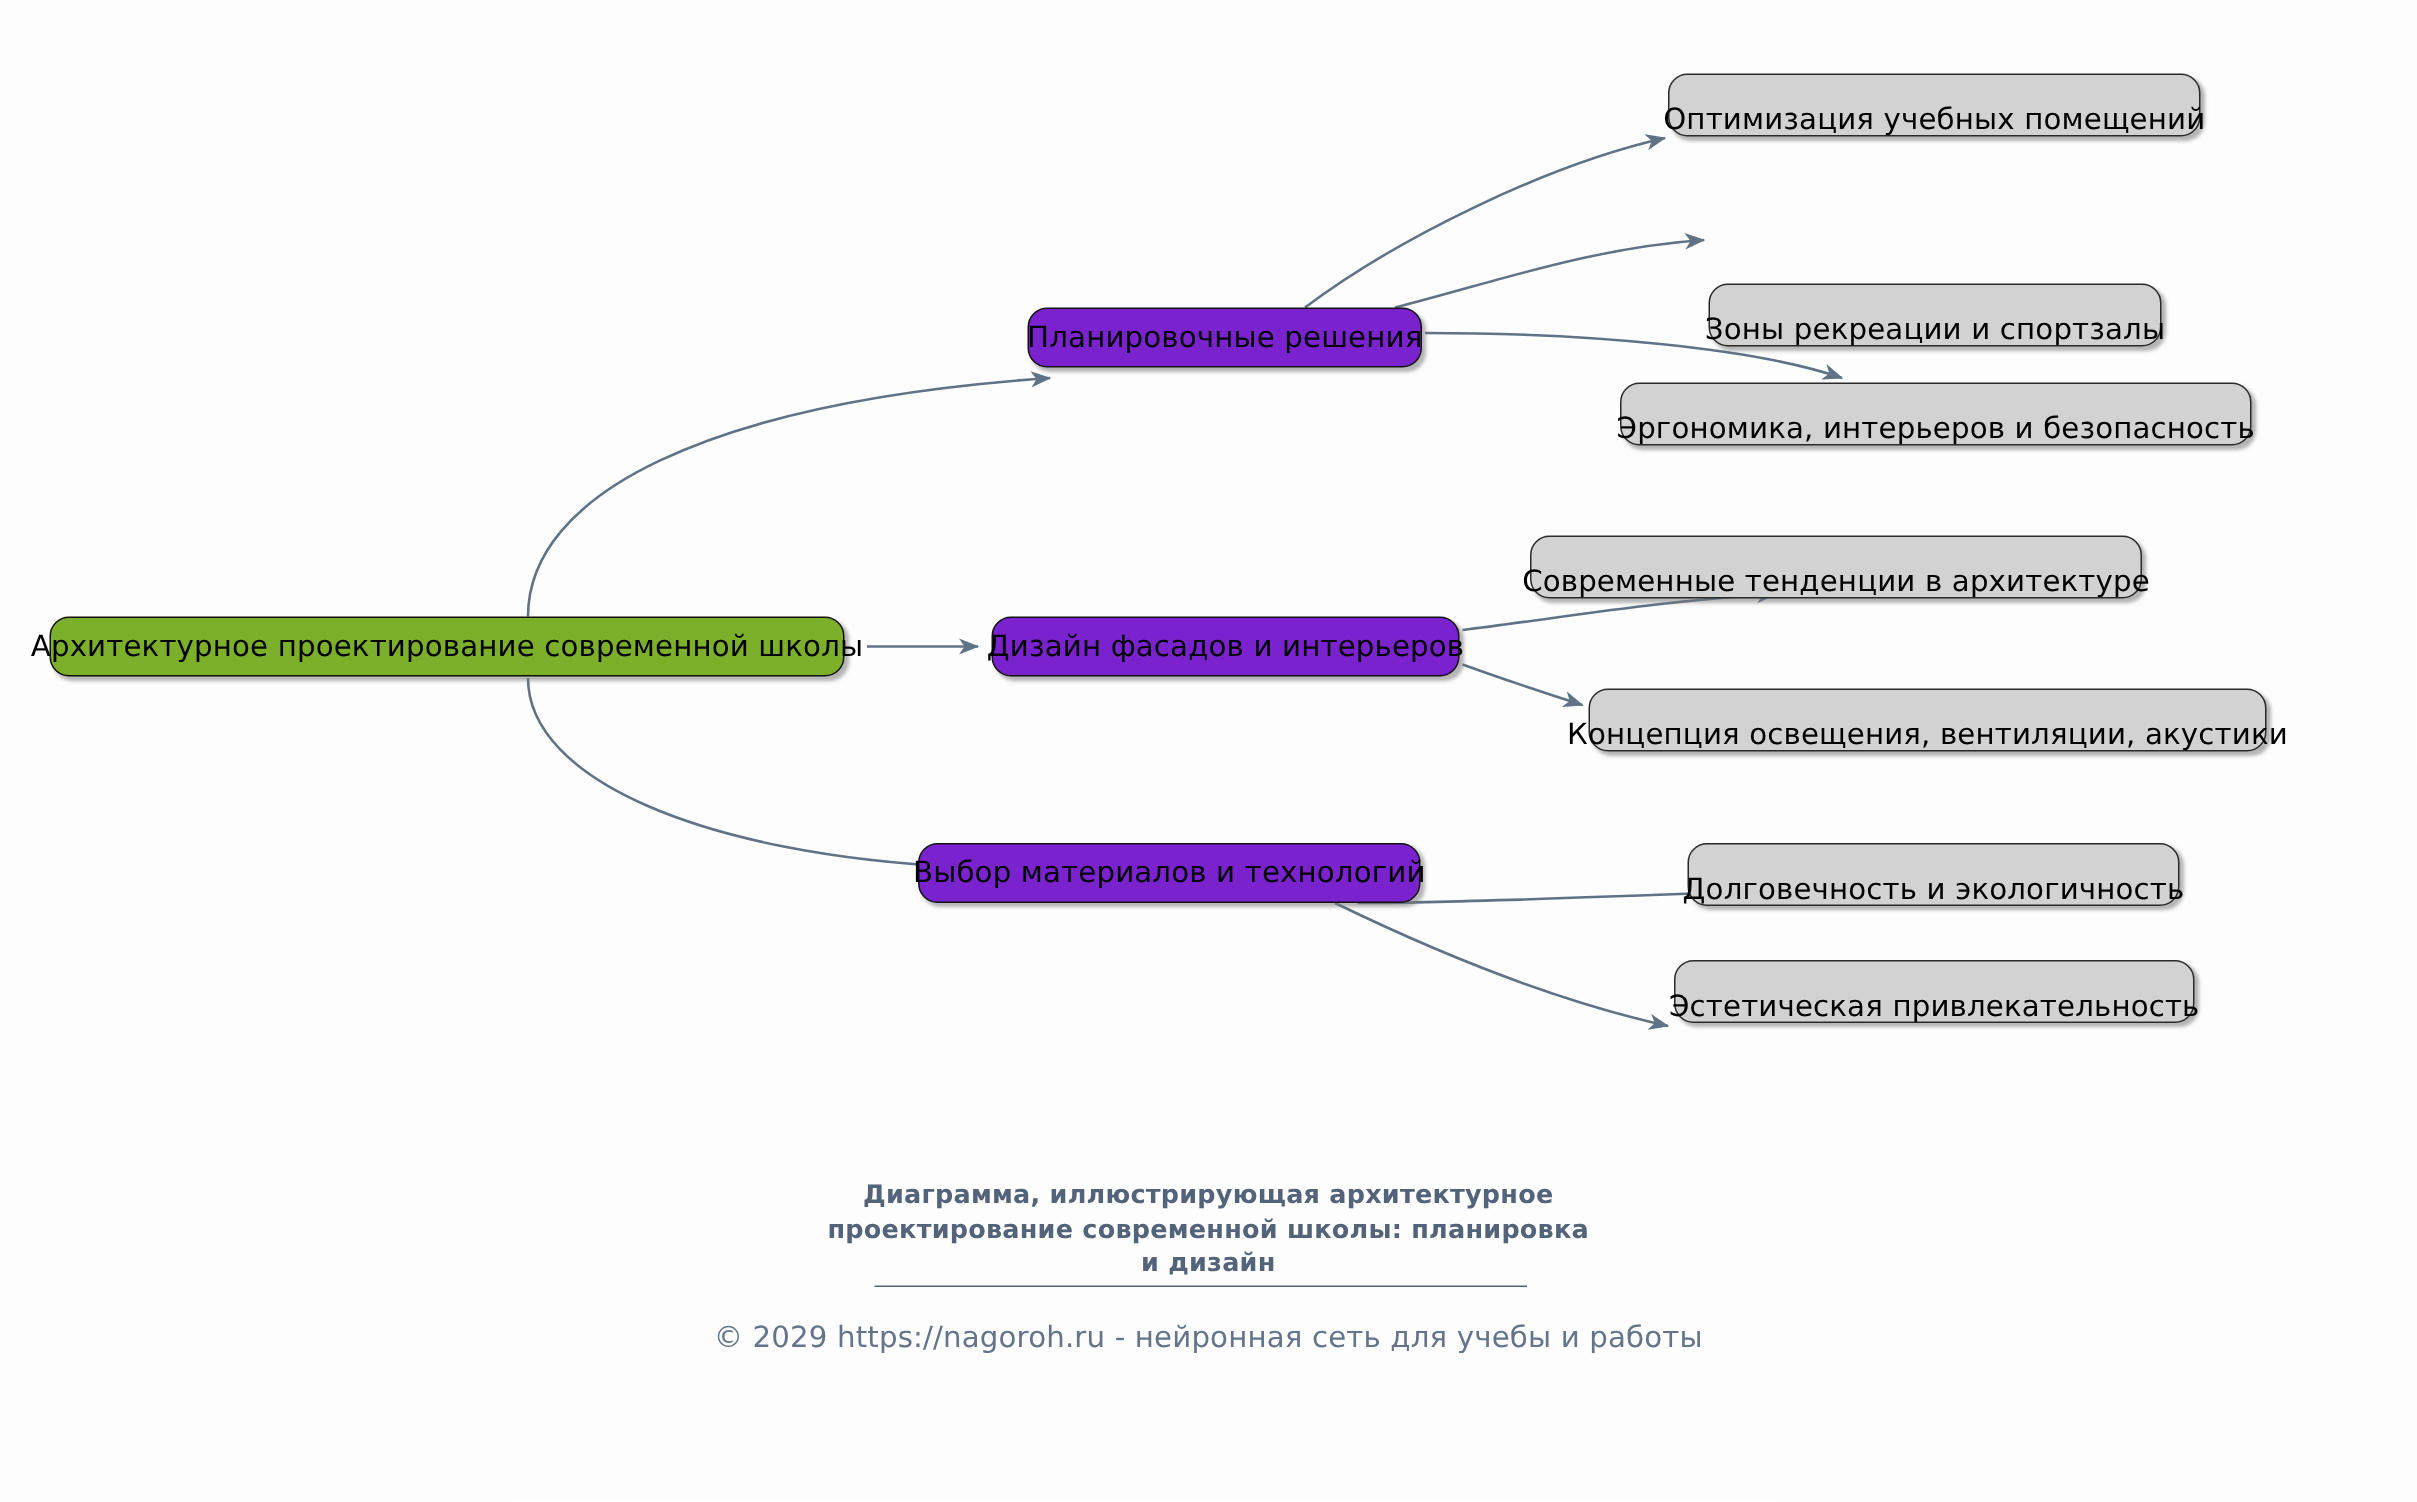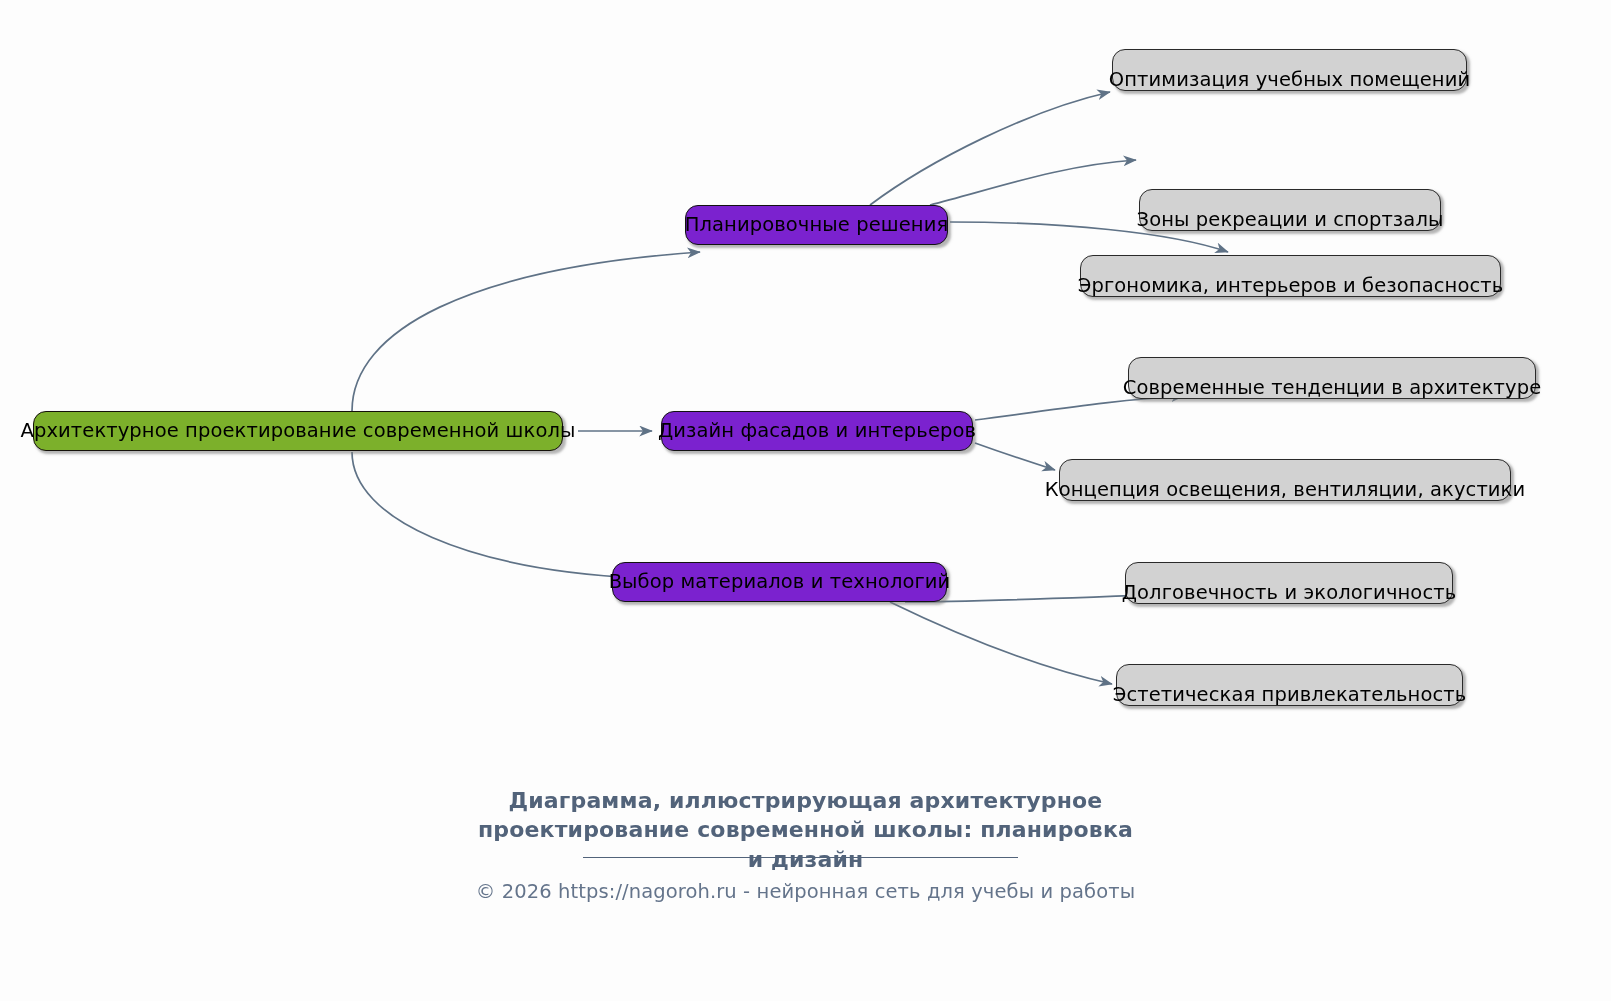--- a/index.html
+++ b/index.html
@@ -55,21 +55,21 @@
   }
   .node span {
     padding: 0 3px;
   }
   #caption {
     position: absolute;
     left: 0;
     top: 786px;
     width: 1611px;
     text-align: center;
-    font-size: 22px;
+    font-size: 17px;
     font-weight: bold;
     line-height: 1.33;
     color: #52637a;
     letter-spacing: 0.15px;
   }
   #caption-line {
     position: absolute;
     left: 583px;
     top: 857px;
     width: 435px;
@@ -133,39 +133,39 @@
   </div>
 
   <div class="node leaf" style="left:1139px; top:152px; width:302px; height:42px;margin-top:37px;">
     <span>Зоны рекреации и спортзалы</span>
   </div>
 
   <div class="node leaf" style="left:1080px; top:255px; width:421px; height:42px;">
     <span>Эргономика, интерьеров и безопасность</span>
   </div>
 
-  <div class="node leaf" style="left:1128px; top:357px; width:408px; height:42px;">
+  <div class="node leaf" style="left:1020px; top:357px; width:408px; height:42px;">
     <span>Современные тенденции в архитектуре</span>
   </div>
 
   <div class="node leaf" style="left:1059px; top:459px; width:452px; height:42px;">
     <span>Концепция освещения, вентиляции, акустики</span>
   </div>
 
   <div class="node leaf" style="left:1125px; top:562px; width:328px; height:42px;">
     <span>Долговечность и экологичность</span>
   </div>
 
-  <div class="node leaf" style="left:1116px; top:664px; width:347px; height:42px;">
+  <div class="node leaf" style="left:1116px; top:640px; width:347px; height:42px;">
     <span>Эстетическая привлекательность</span>
   </div>
 
   <div id="caption">
     <div>Диаграмма, иллюстрирующая архитектурное</div>
     <div>проектирование современной школы: планировка</div>
     <div>и дизайн</div>
   </div>
 
   <div id="caption-line"></div>
 
-  <div id="footer">© 2026 https://nagoroh.ru - нейронная сеть для учебы и работы</div>
+  <div id="footer">© 2029 https://nagoroh.ru - нейронная сеть для учебы и работы</div>
 
 </div>
 
 </body></html>

